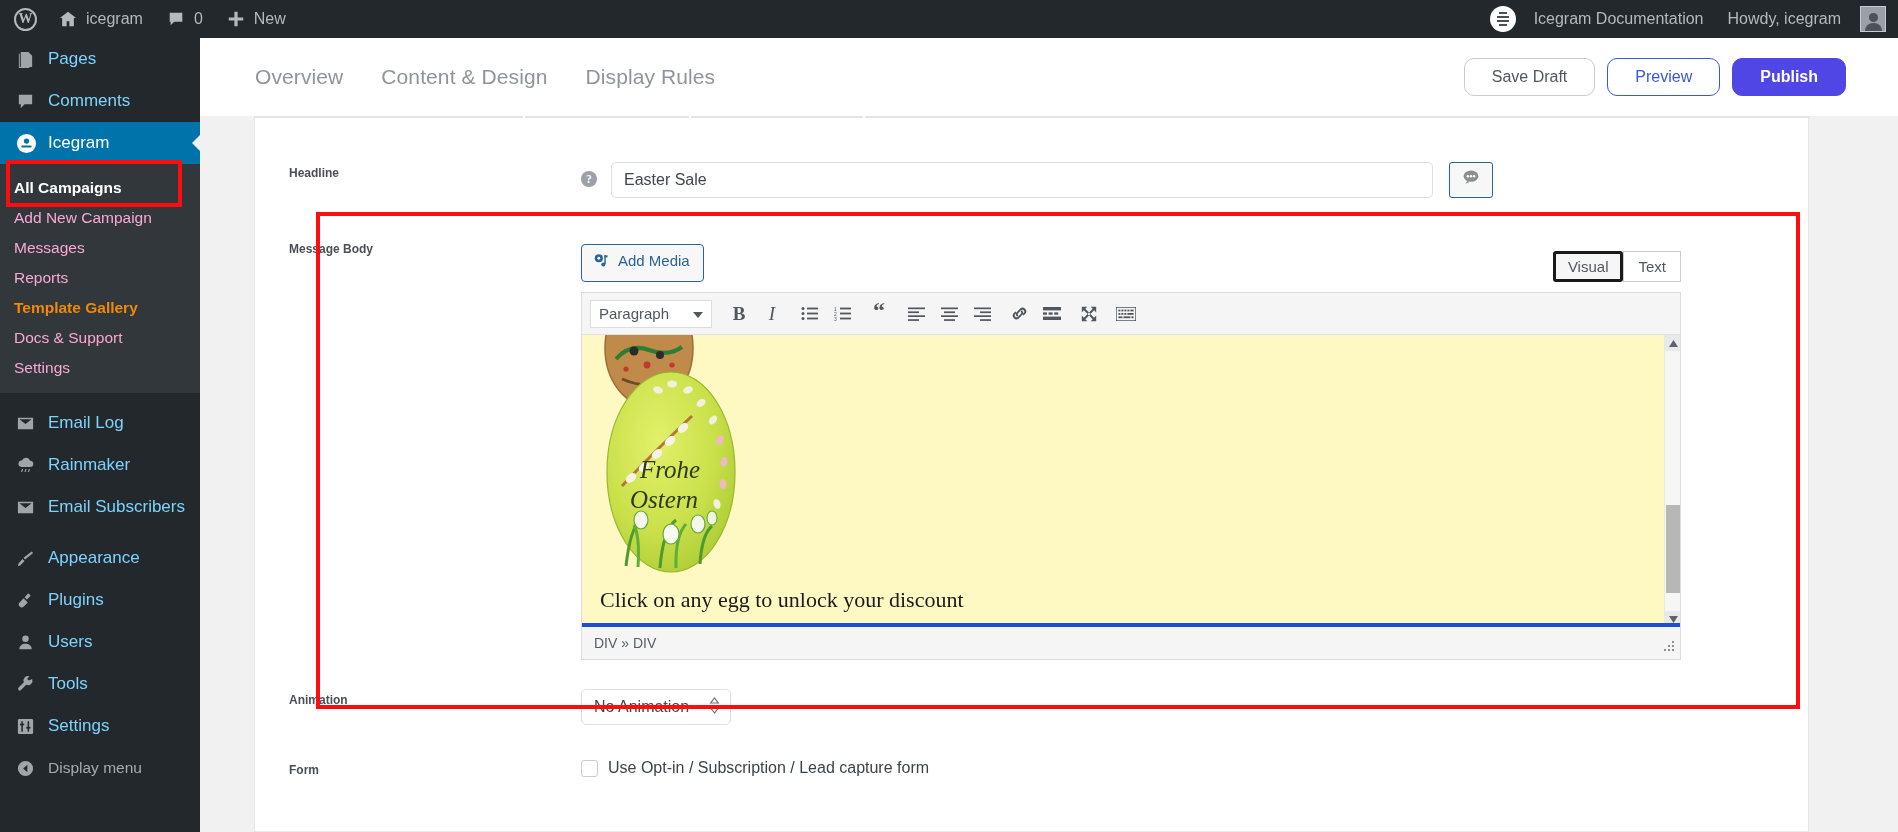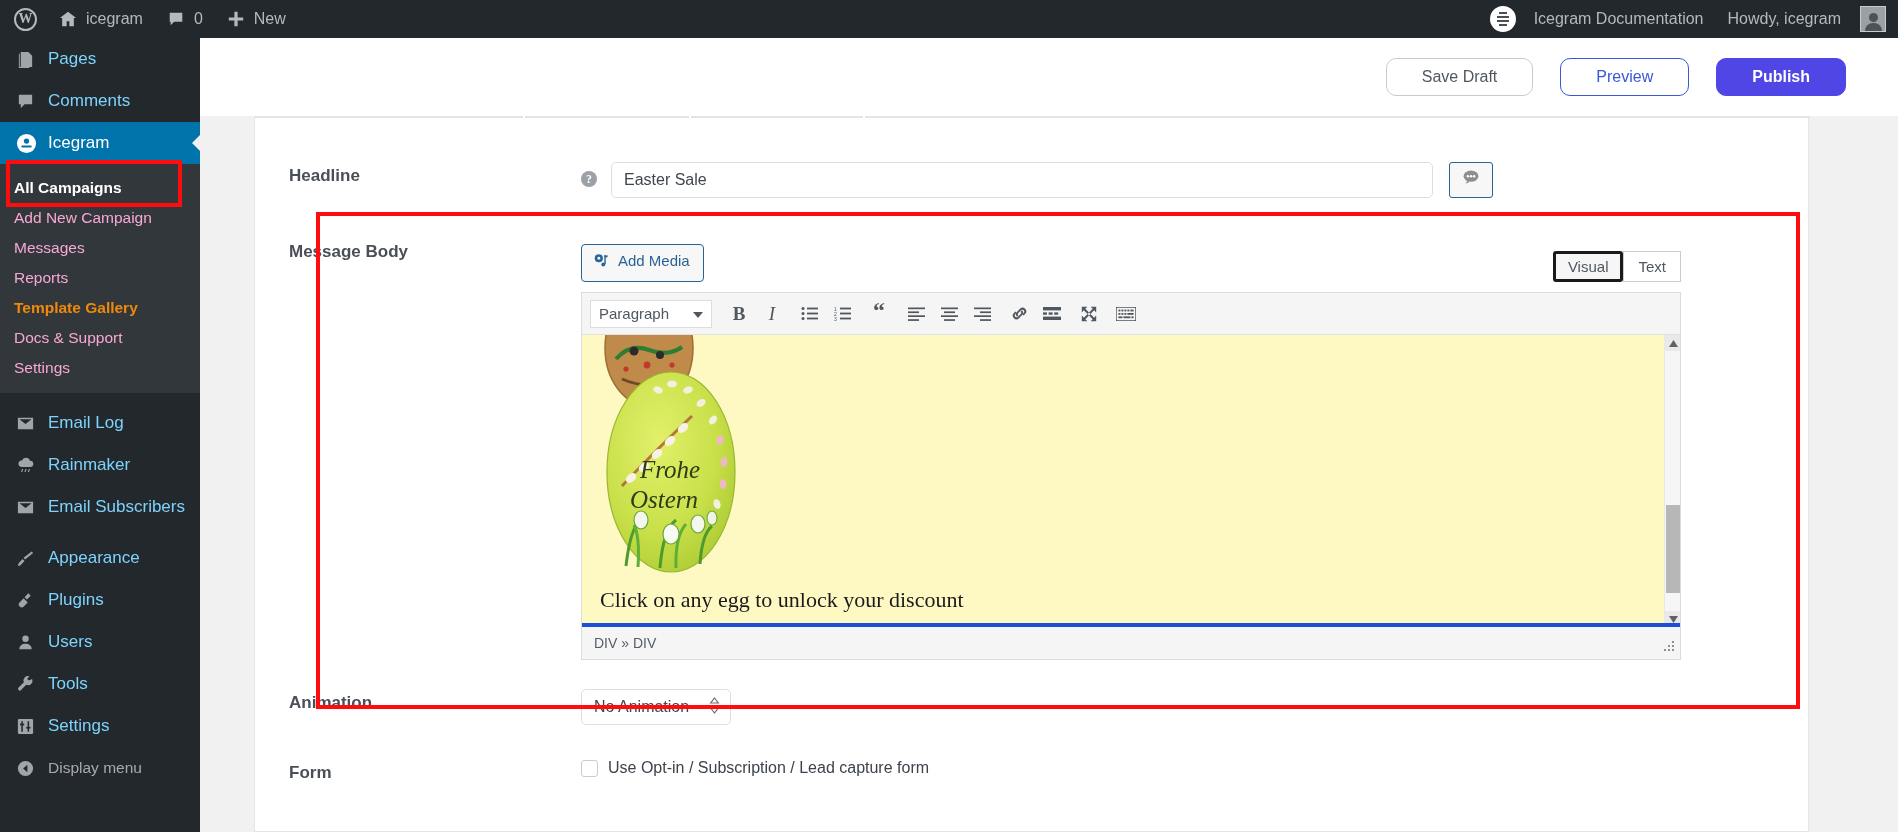--- a/index.html
+++ b/index.html
@@ -74,35 +74,35 @@
   }
   .topbar {
     position: absolute; top: 0; left: 0; width: 1698px; height: 78px;
     background: #fff; display: flex; align-items: center; padding-left: 55px;
   }
   .tabs { display: flex; gap: 0; }
   .tab { font-size: 21px; color: #8e959c; padding: 0 19px; letter-spacing: 0.1px; }
   .tab:first-child { padding-left: 0; }
   .actions { margin-left: auto; display: flex; align-items: center; gap: 12px; padding-right: 52px; }
   .btn {
-    font-size: 16px; border-radius: 10px; padding: 9px 35px; background: #fff;
-    border: 1px solid #3858d6; color: #3858d6; white-space: nowrap; margin-left: 15px;
+    font-size: 16px; border-radius: 10px; padding: 9px 27px; background: #fff;
+    border: 1px solid #3858d6; color: #3858d6; white-space: nowrap;
   }
   .btn.ghost { border-color: #c8cbd0; color: #50575e; }
   .btn.primary { background: #4f46e5; border-color: #4f46e5; color: #fff; font-weight: 700; }
 
   .panel {
     position: absolute; top: 78px; left: 54px; width: 1555px; bottom: 0;
     background: #fff; border: 1px solid #e4e6e8; border-top: none;
   }
   .panel-tabline { position: absolute; top: 0; left: 0; width: 1555px; height: 2px; }
   .tabline-seg { position: absolute; top: 0; height: 2px; background: #e2e4e7; }
 
   .row { display: flex; align-items: flex-start; padding: 0 0 0 34px; }
-  .row-label { width: 292px; font-size: 17px; font-weight: 700; color: #4a4f57; padding-top: 4px; }
+  .row-label { width: 292px; font-size: 12px; font-weight: 700; color: #4a4f57; padding-top: 4px; }
   .row-field { flex: 1; display: flex; align-items: flex-start; }
 
   .help-icon {
     width: 16px; height: 16px; border-radius: 50%; background: #9ba1a6; color: #fff;
     font-size: 12px; font-weight: 700; display: inline-flex; align-items: center;
     justify-content: center; font-family: "Liberation Serif", serif; margin-top: 9px;
   }
   .headline-input {
     width: 822px; height: 36px; margin-left: 14px; border: 1px solid #dcdee0;
     border-radius: 5px; padding: 0 12px; font-size: 16px; color: #40464d;
@@ -379,20 +379,31 @@
             <path d="M12 6 7.5 10 12 14z" fill="#23282d"></path>
           </svg>
       </span>
       <span class="ml">Display menu</span>
     </div>
   </div>
 
   <div class="main">
 
     <div class="topbar">
+      <div class="tabs">
+        <div class="tab">
+          <span>Overview</span>
+        </div>
+        <div class="tab">
+          <span>Content &amp; Design</span>
+        </div>
+        <div class="tab">
+          <span>Display Rules</span>
+        </div>
+      </div>
       <div class="actions">
         <button class="btn ghost">Save Draft</button>
         <button class="btn">Preview</button>
         <button class="btn primary">Publish</button>
       </div>
     </div>
 
     <div class="panel">
       <div class="panel-tabline">
         <div class="tabline-seg" style="left:0;width:268px;"></div>

